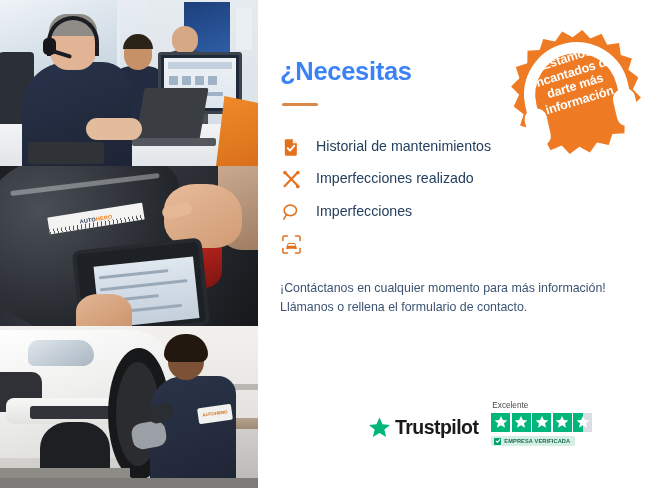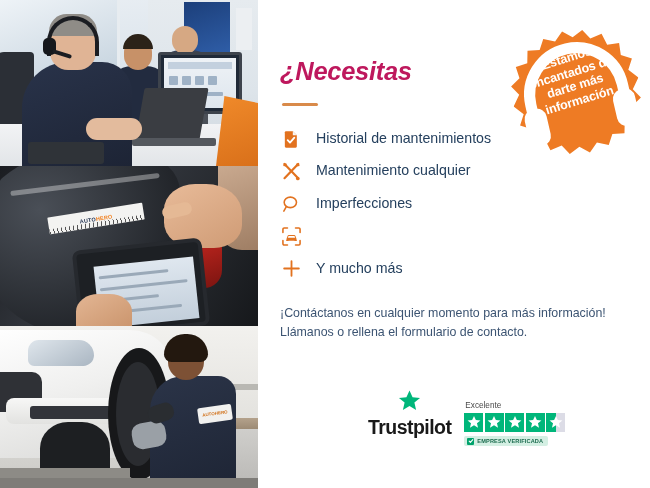--- a/index.html
+++ b/index.html
@@ -296,24 +296,23 @@
     position: relative;
     flex: 1;
     height: 488px;
     background: #ffffff;
     padding: 56px 22px 0 22px;
   }
   .heading {
     font-size: 25.5px;
     font-weight: bold;
     line-height: 1.20;
-    color: #be185d;
+    color: #3b82f6;
     letter-spacing: -0.3px;
     max-width: 235px;
-    font-style: italic;
   }
   .divider {
     width: 36px; height: 3px;
     background: #d98a4a;
     margin: 16px 0 0 2px;
     border-radius: 2px;
   }
 
   
   .badge {
@@ -336,21 +335,21 @@
     font-weight: bold;
     line-height: 1.17;
     text-align: center;
     width: 104px;
     transform: rotate(-4deg);
     letter-spacing: -0.1px;
   }
 
   
   .features {
-    margin-top: 22px;
+    margin-top: 30px;
     display: flex; flex-direction: column;
     gap: 10.5px;
   }
   .feature {
     display: flex; align-items: center; gap: 14px;
   }
   .feature-icon {
     width: 22px; height: 22px;
     flex: 0 0 22px;
     display: flex; align-items: center; justify-content: center;
@@ -369,21 +368,21 @@
     color: #3c5472;
   }
 
   
   .trust {
     position: absolute;
     left: 110px; right: 22px;
     bottom: 42px;
     display: flex; align-items: flex-end; gap: 13px;
   }
-  .tp-logo { display: flex; align-items: center; gap: 4px; padding-bottom: 7px; flex-direction: column; }
+  .tp-logo { display: flex; align-items: center; gap: 4px; padding-bottom: 7px; }
   .tp-star-logo { width: 23px; height: 23px; }
   .tp-word {
     font-size: 19.5px; font-weight: bold; color: #191919; letter-spacing: -0.55px;
   }
   .tp-right { display: flex; flex-direction: column; align-items: flex-start; gap: 2.5px; }
   .tp-excelente { font-size: 8.2px; color: #4a4a4a; margin-left: 1px; }
   .tp-stars { display: flex; gap: 1.5px; }
   .tp-star-box {
     width: 19px; height: 19px; background: #00b67a;
     display: flex; align-items: center; justify-content: center;
@@ -541,21 +540,21 @@
       <div class="feature">
         <span class="feature-icon">
           <svg viewBox="0 0 24 24" width="21" height="21">
             <path d="M4 3.4 L19.6 19.6" stroke="#e2721f" stroke-width="2.5" stroke-linecap="round"></path>
             <path d="M19.6 3.4 L4 19.6" stroke="#e2721f" stroke-width="2.5" stroke-linecap="round"></path>
             <path d="M3.2 2.4 l3.4 .6 -.6 3.4 -3.4 -.6 Z" fill="#e2721f"></path>
             <path d="M20.6 2.4 l-3.4 .6 .6 3.4 3.4 -.6 Z" fill="#e2721f"></path>
             <circle cx="19.2" cy="20" r="2.1" fill="#e2721f"></circle>
           </svg>
         </span>
-        <span class="feature-label">Mantenimiento cualquier</span>
+        <span class="feature-label">Imperfecciones realizado</span>
       </div>
 
       <div class="feature">
         <span class="feature-icon">
           <svg viewBox="0 0 24 24" width="20" height="20">
             <ellipse cx="11.2" cy="10" rx="7.4" ry="6.3" fill="none" stroke="#e2721f" stroke-width="1.9"></ellipse>
             <path d="M6.4 15.2 L3.4 20.6" stroke="#e2721f" stroke-width="1.9" stroke-linecap="round"></path>
           </svg>
         </span>
         <span class="feature-label">Imperfecciones</span>
@@ -569,28 +568,20 @@
             <path d="M21.8 16.6 V20.4 a1.4 1.4 0 0 1 -1.4 1.4 H16.6" fill="none" stroke="#e2721f" stroke-width="1.8" stroke-linecap="round"></path>
             <path d="M7.4 21.8 H3.6 a1.4 1.4 0 0 1 -1.4 -1.4 V16.6" fill="none" stroke="#e2721f" stroke-width="1.8" stroke-linecap="round"></path>
             <path d="M6.4 14.2 l1.2 -3.1 a1.3 1.3 0 0 1 1.2 -.8 h6.4 a1.3 1.3 0 0 1 1.2 .8 l1.2 3.1 v2.6 h-11.2 Z" fill="#e2721f"></path>
             <rect x="6" y="15.4" width="2.6" height="1.8" rx=".6" fill="#e2721f"></rect>
             <rect x="15.4" y="15.4" width="2.6" height="1.8" rx=".6" fill="#e2721f"></rect>
             <path d="M8.6 11.4 h6.8 l.8 2.1 h-8.4 Z" fill="#fff"></path>
           </svg>
         </span>
       </div>
 
-      <div class="feature">
-        <span class="feature-icon">
-          <svg viewBox="0 0 24 24" width="21" height="21">
-            <path d="M12 3.6 V20.4 M3.6 12 H20.4" stroke="#e2721f" stroke-width="2.1" stroke-linecap="round"></path>
-          </svg>
-        </span>
-        <span class="feature-label">Y mucho más</span>
-      </div>
 
     </div>
 
     <p class="para">
       <span>¡Contáctanos en cualquier momento para más información!</span><br>
       <span>Llámanos o rellena el formulario de contacto.</span>
     </p>
 
     <div class="trust">
       <div class="tp-logo">

